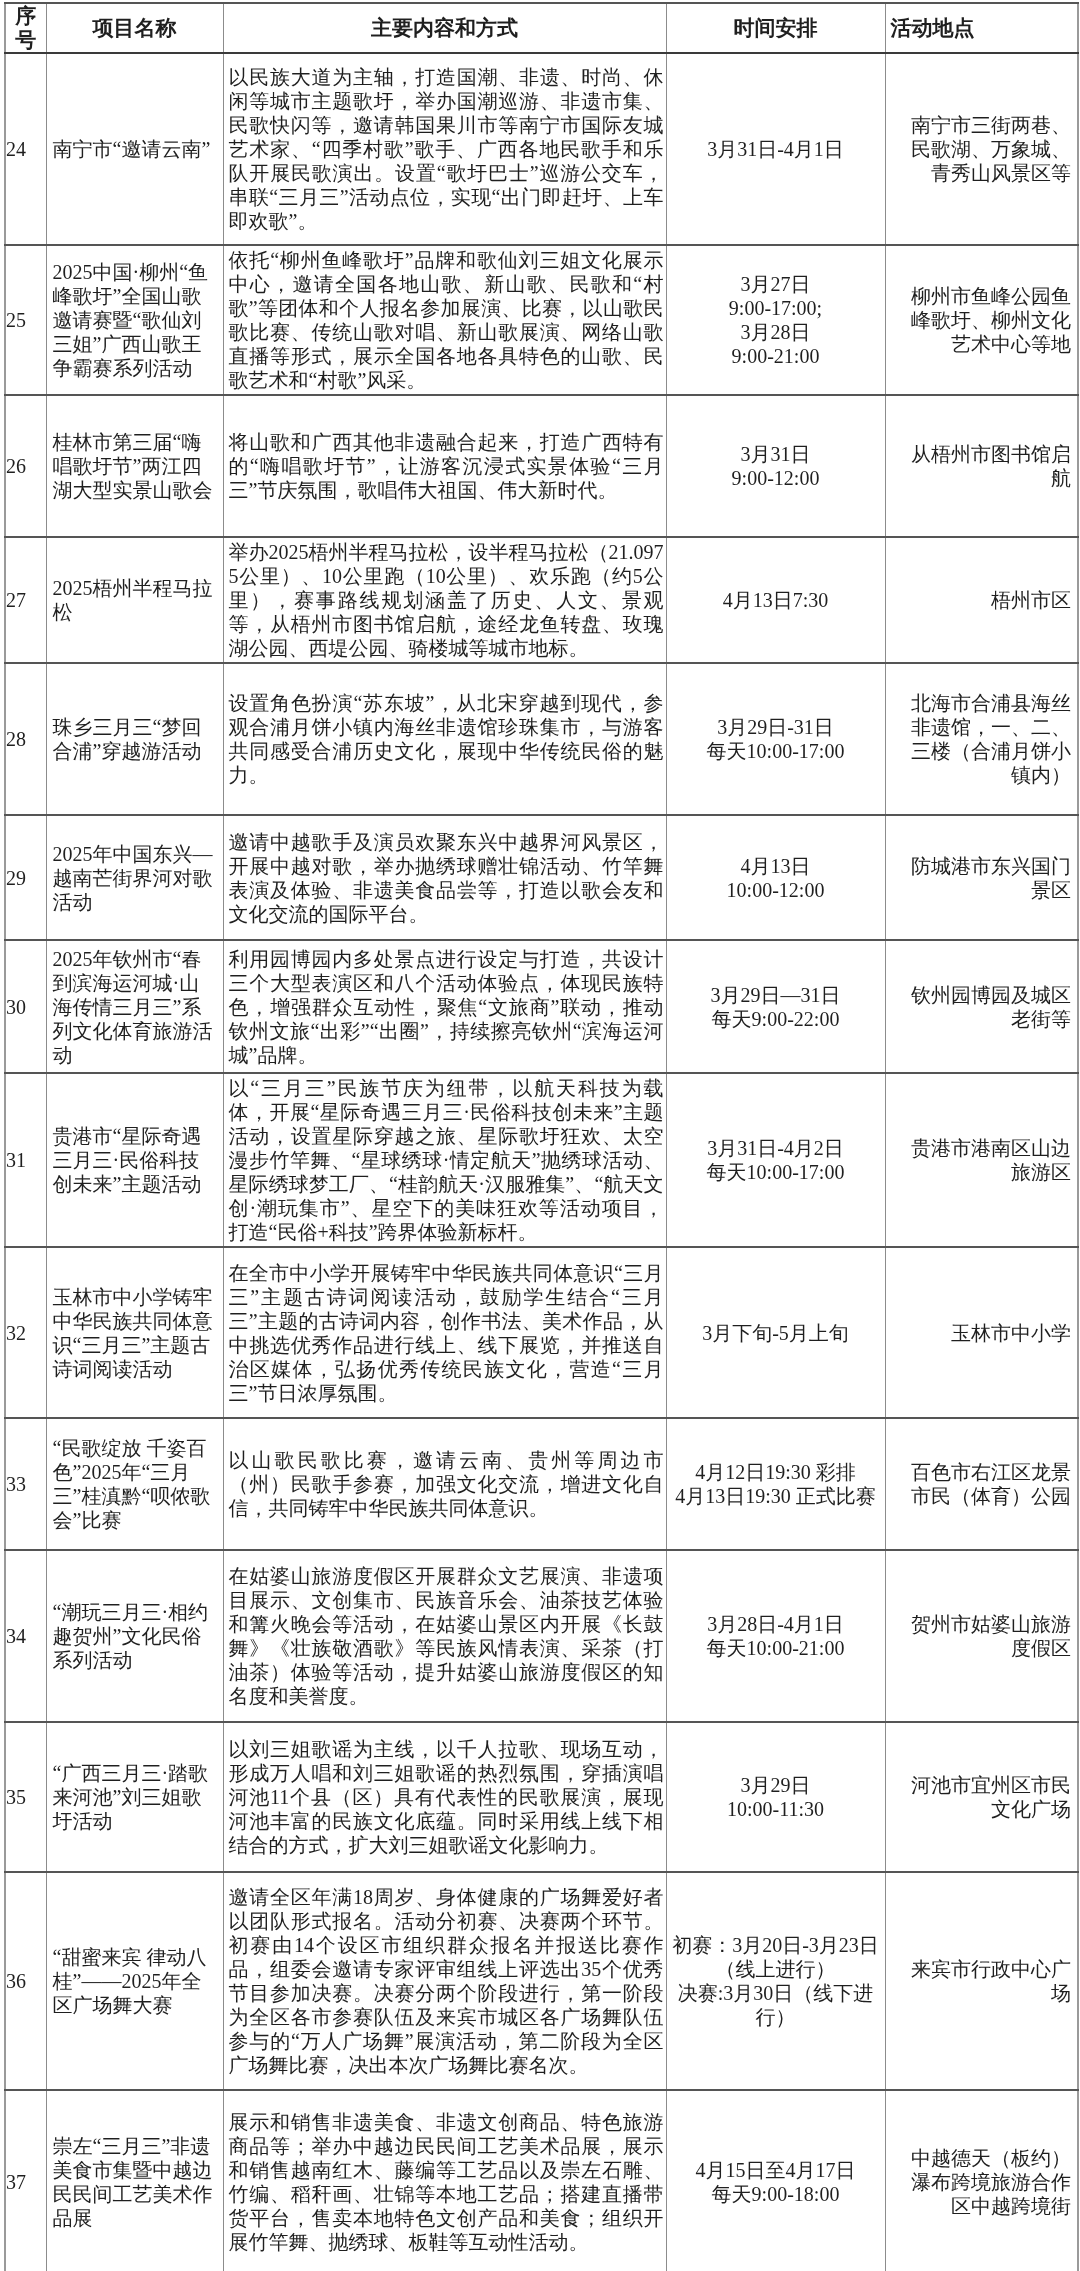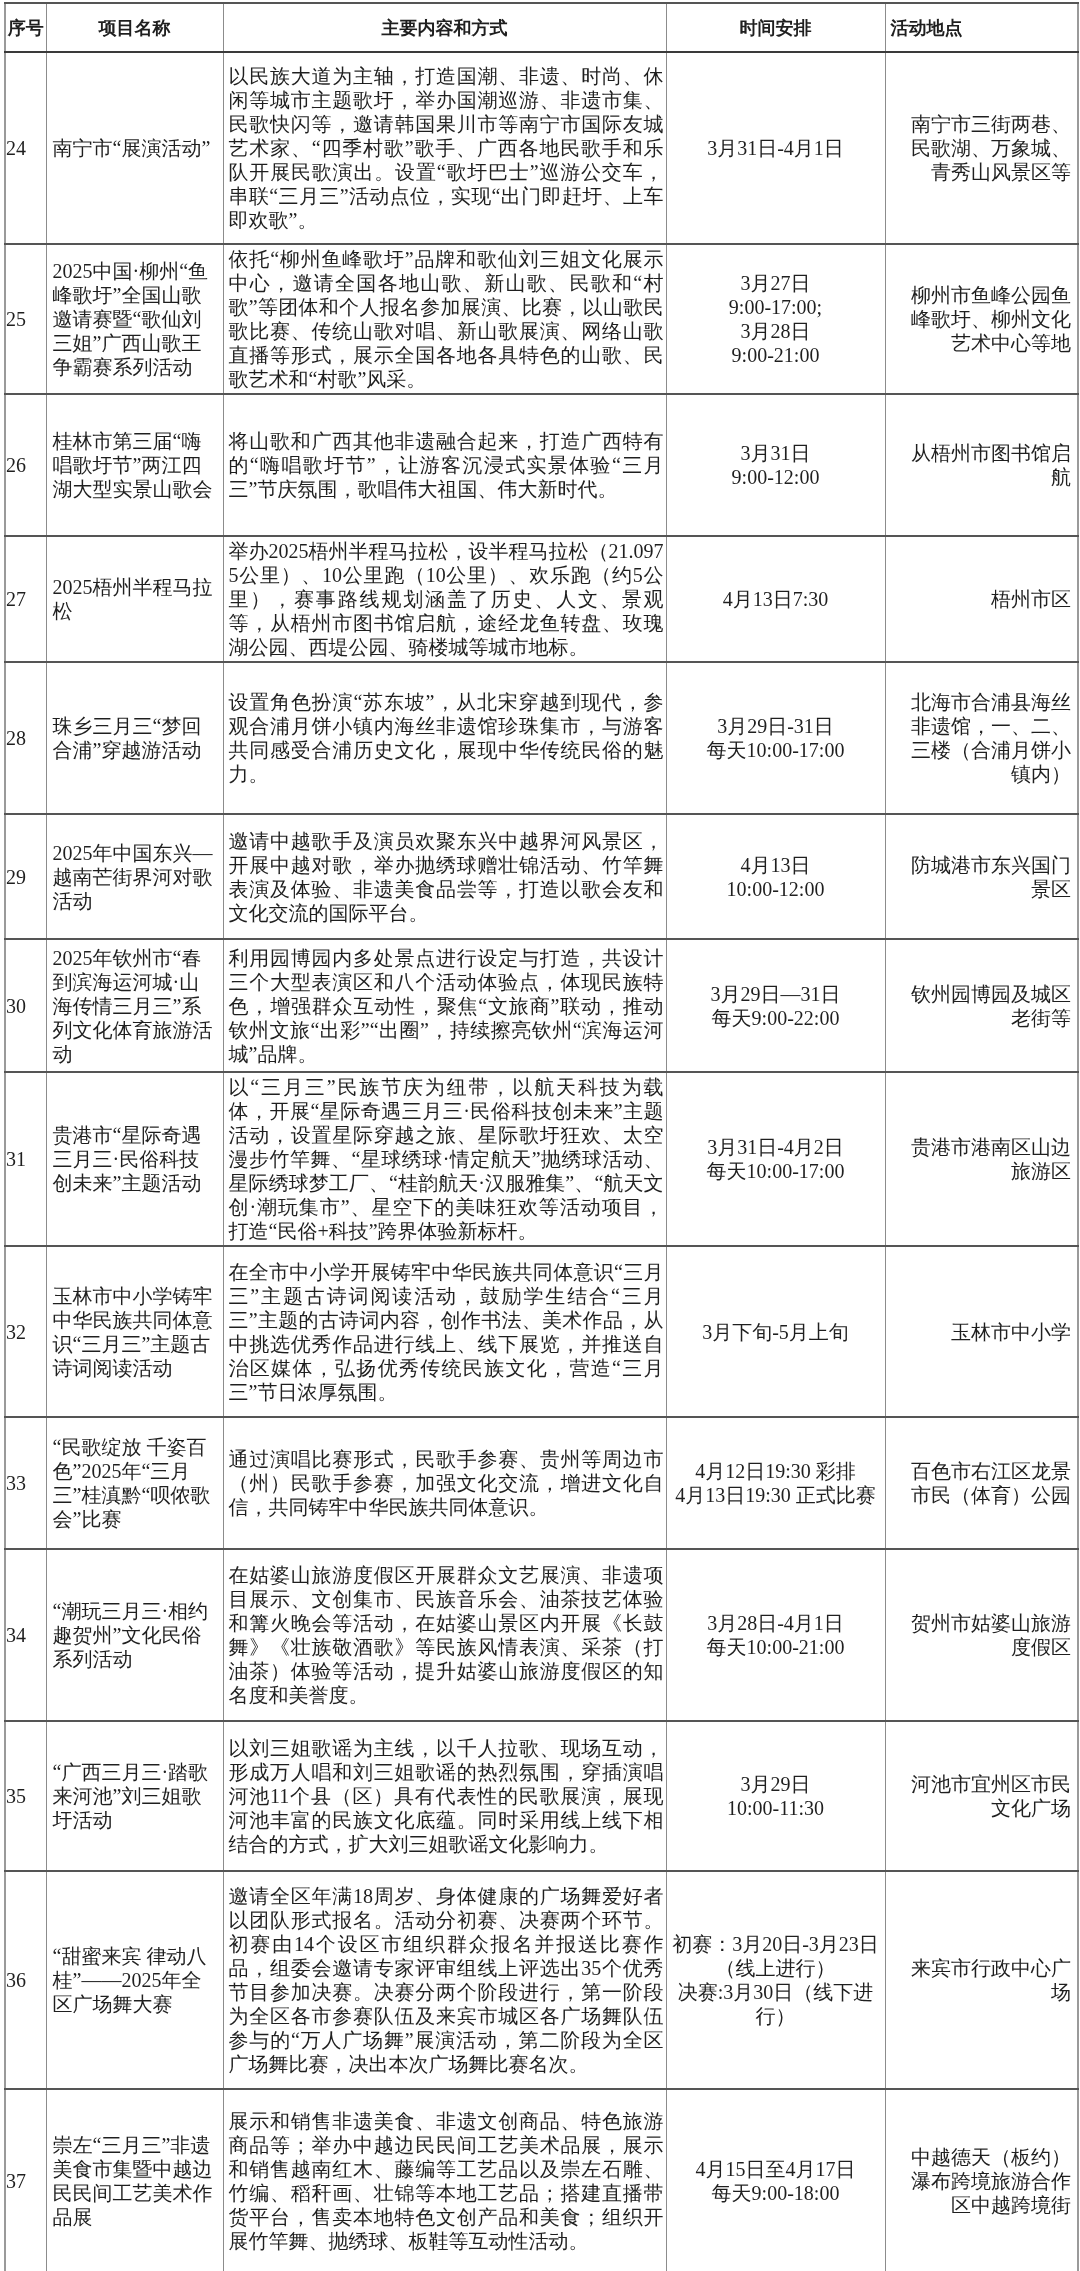--- a/index.html
+++ b/index.html
@@ -36,21 +36,21 @@
     border-top: 2px solid #555555;
     border-bottom: 2px solid #555555;
     border-left: 1.5px solid #8c8c8c;
     border-right: 1.5px solid #8c8c8c;
     vertical-align: middle;
     box-sizing: border-box;
     overflow: hidden;
   }
   thead th {
     height: 49px;
-    font-size: 18px;
+    font-size: 21px;
     font-weight: bold;
     line-height: 24px;
     text-align: center;
     padding: 0;
     border-bottom: 2px solid #3a3a3a;
     word-break: break-all;
   }
   thead th.col-location {
     text-align: left;
     padding-left: 5px;
@@ -116,21 +116,21 @@
         <th class="col-no">序号</th>
         <th class="col-name">项目名称</th>
         <th class="col-content">主要内容和方式</th>
         <th class="col-time">时间安排</th>
         <th class="col-location">活动地点</th>
       </tr>
     </thead>
     <tbody>
         <tr>
           <td class="col-no">24</td>
-          <td class="col-name">南宁市“展演活动”</td>
+          <td class="col-name">南宁市“邀请云南”</td>
           <td class="col-content">以民族大道为主轴，打造国潮、非遗、时尚、休闲等城市主题歌圩，举办国潮巡游、非遗市集、民歌快闪等，邀请韩国果川市等南宁市国际友城艺术家、“四季村歌”歌手、广西各地民歌手和乐队开展民歌演出。设置“歌圩巴士”巡游公交车，串联“三月三”活动点位，实现“出门即赶圩、上车即欢歌”。</td>
           <td class="col-time">3月31日-4月1日</td>
           <td class="col-location">南宁市三街两巷、民歌湖、万象城、青秀山风景区等</td>
         </tr>
         <tr>
           <td class="col-no">25</td>
           <td class="col-name">2025中国·柳州“鱼峰歌圩”全国山歌邀请赛暨“歌仙刘三姐”广西山歌王争霸赛系列活动</td>
           <td class="col-content">依托“柳州鱼峰歌圩”品牌和歌仙刘三姐文化展示中心，邀请全国各地山歌、新山歌、民歌和“村歌”等团体和个人报名参加展演、比赛，以山歌民歌比赛、传统山歌对唱、新山歌展演、网络山歌直播等形式，展示全国各地各具特色的山歌、民歌艺术和“村歌”风采。</td>
           <td class="col-time">3月27日
 9:00-17:00;
@@ -188,21 +188,21 @@
         <tr>
           <td class="col-no">32</td>
           <td class="col-name">玉林市中小学铸牢中华民族共同体意识“三月三”主题古诗词阅读活动</td>
           <td class="col-content">在全市中小学开展铸牢中华民族共同体意识“三月三”主题古诗词阅读活动，鼓励学生结合“三月三”主题的古诗词内容，创作书法、美术作品，从中挑选优秀作品进行线上、线下展览，并推送自治区媒体，弘扬优秀传统民族文化，营造“三月三”节日浓厚氛围。</td>
           <td class="col-time">3月下旬-5月上旬</td>
           <td class="col-location">玉林市中小学</td>
         </tr>
         <tr>
           <td class="col-no">33</td>
           <td class="col-name">“民歌绽放 千姿百色”2025年“三月三”桂滇黔“呗侬歌会”比赛</td>
-          <td class="col-content">通过演唱比赛形式，民歌手参赛、贵州等周边市（州）民歌手参赛，加强文化交流，增进文化自信，共同铸牢中华民族共同体意识。</td>
+          <td class="col-content">以山歌民歌比赛，邀请云南、贵州等周边市（州）民歌手参赛，加强文化交流，增进文化自信，共同铸牢中华民族共同体意识。</td>
           <td class="col-time">4月12日19:30 彩排
 4月13日19:30 正式比赛</td>
           <td class="col-location">百色市右江区龙景市民（体育）公园</td>
         </tr>
         <tr>
           <td class="col-no">34</td>
           <td class="col-name">“潮玩三月三·相约趣贺州”文化民俗系列活动</td>
           <td class="col-content">在姑婆山旅游度假区开展群众文艺展演、非遗项目展示、文创集市、民族音乐会、油茶技艺体验和篝火晚会等活动，在姑婆山景区内开展《长鼓舞》《壮族敬酒歌》等民族风情表演、采茶（打油茶）体验等活动，提升姑婆山旅游度假区的知名度和美誉度。</td>
           <td class="col-time">3月28日-4月1日
 每天10:00-21:00</td>

